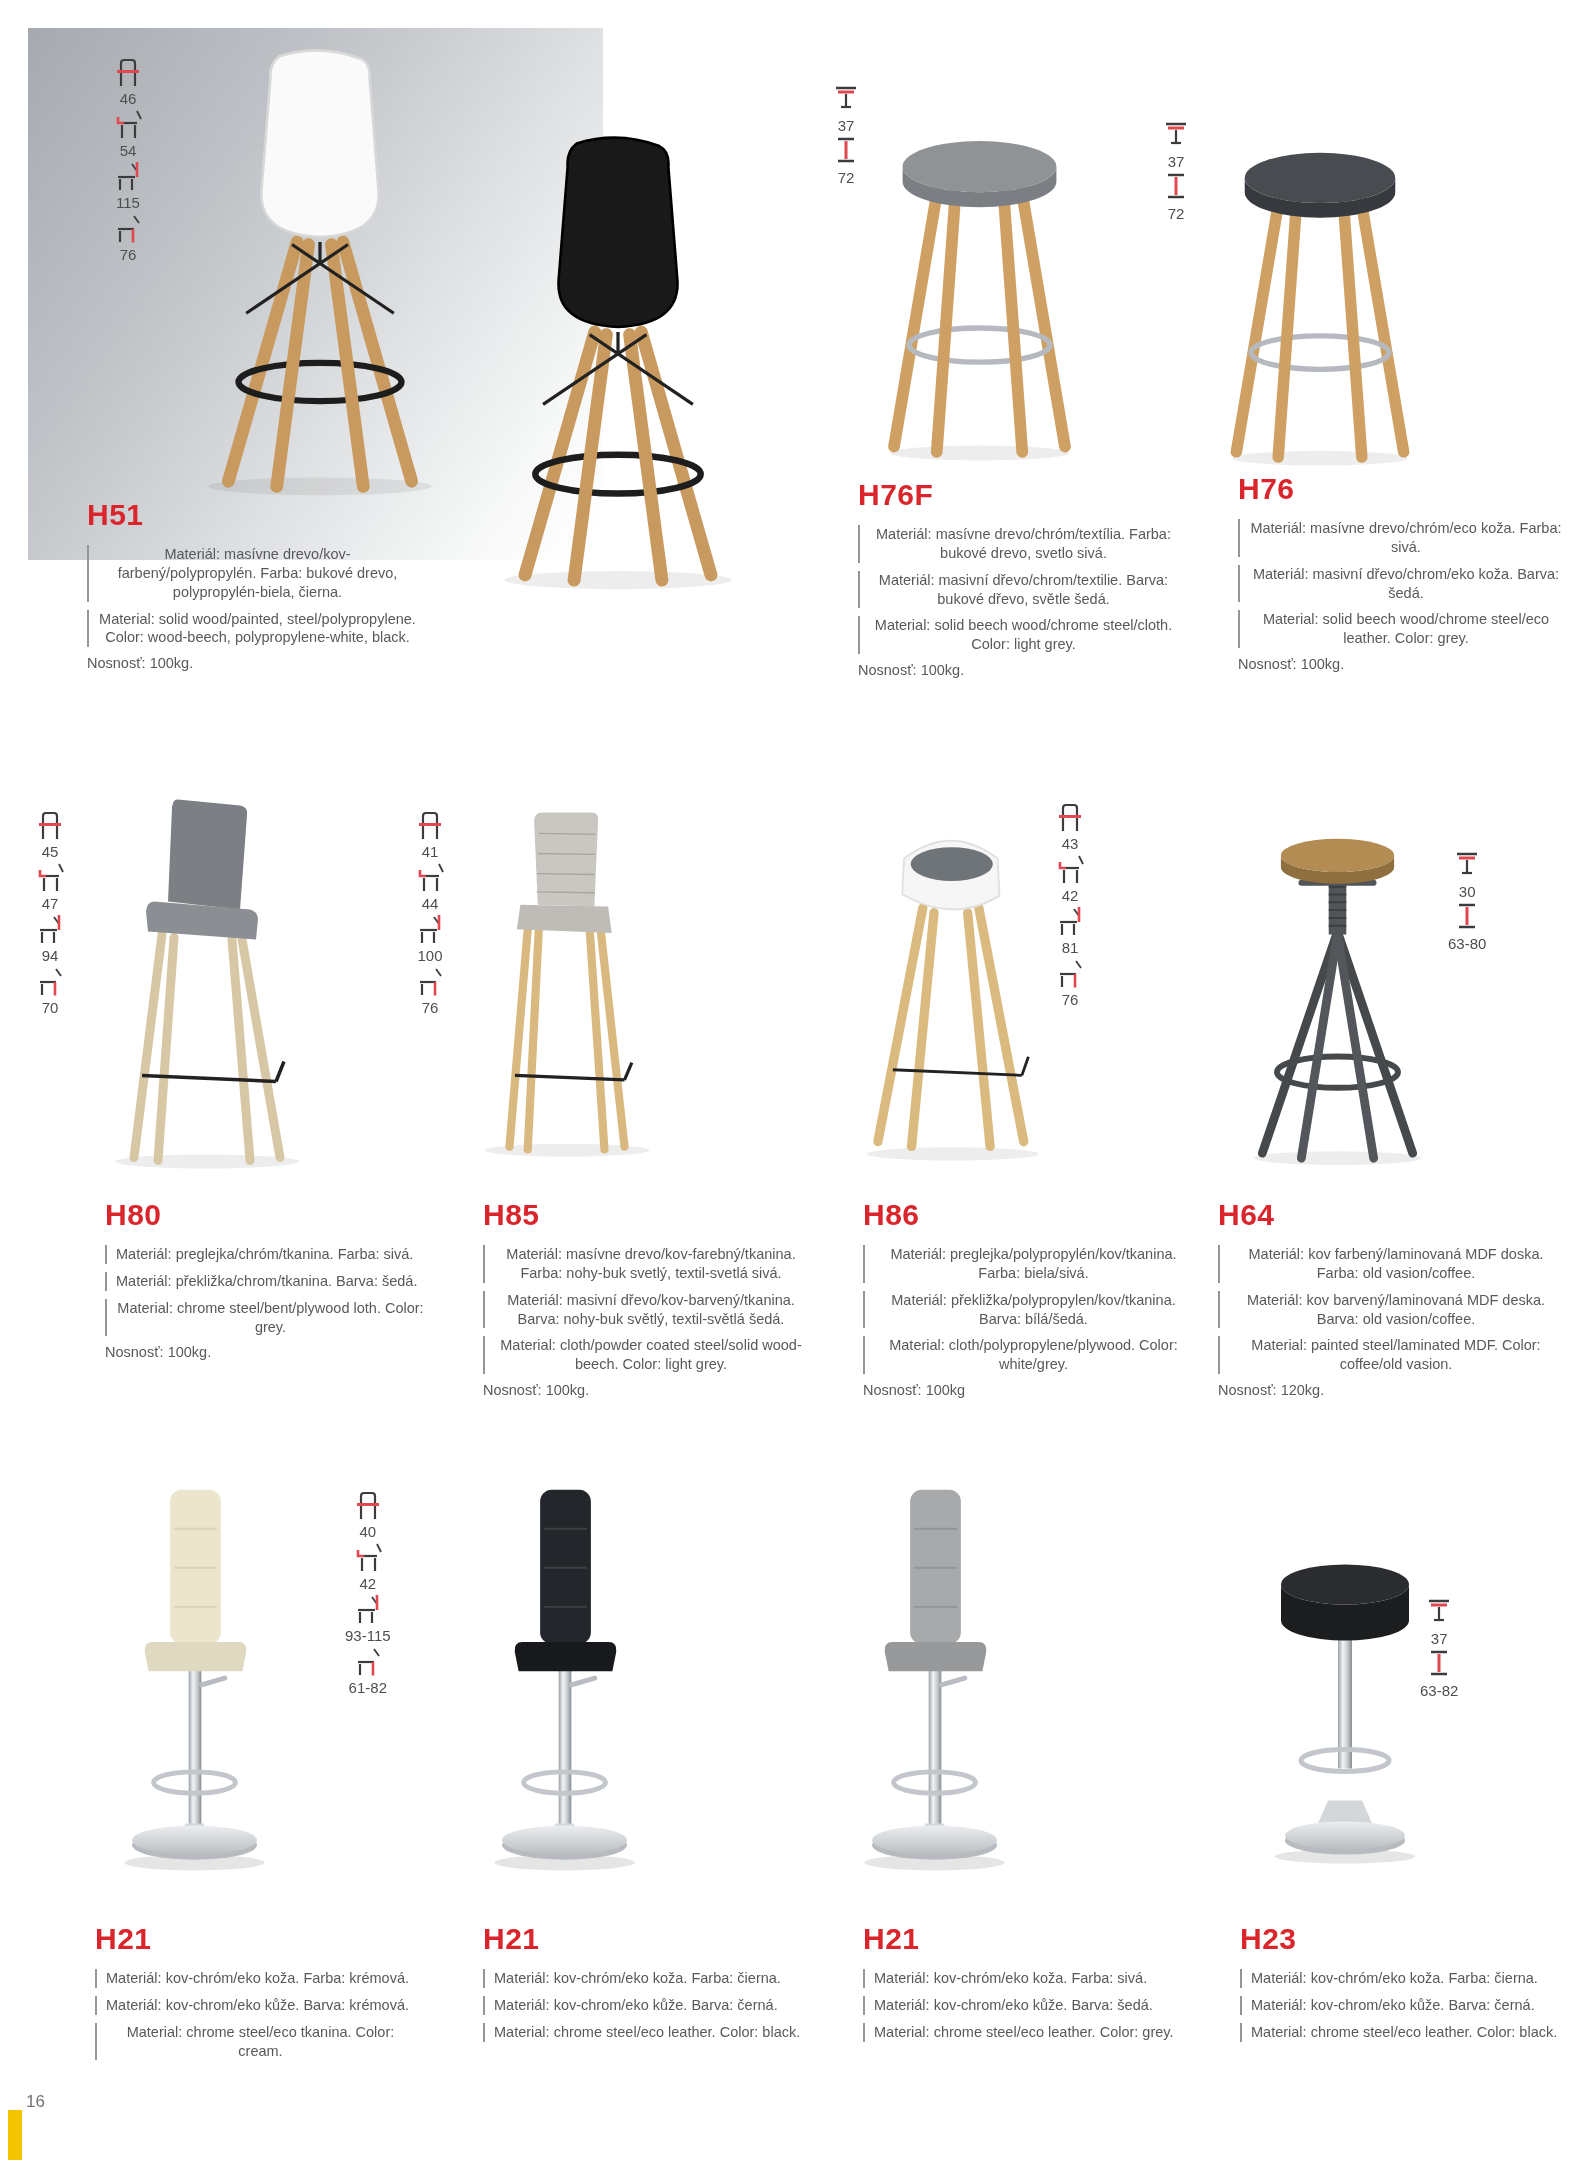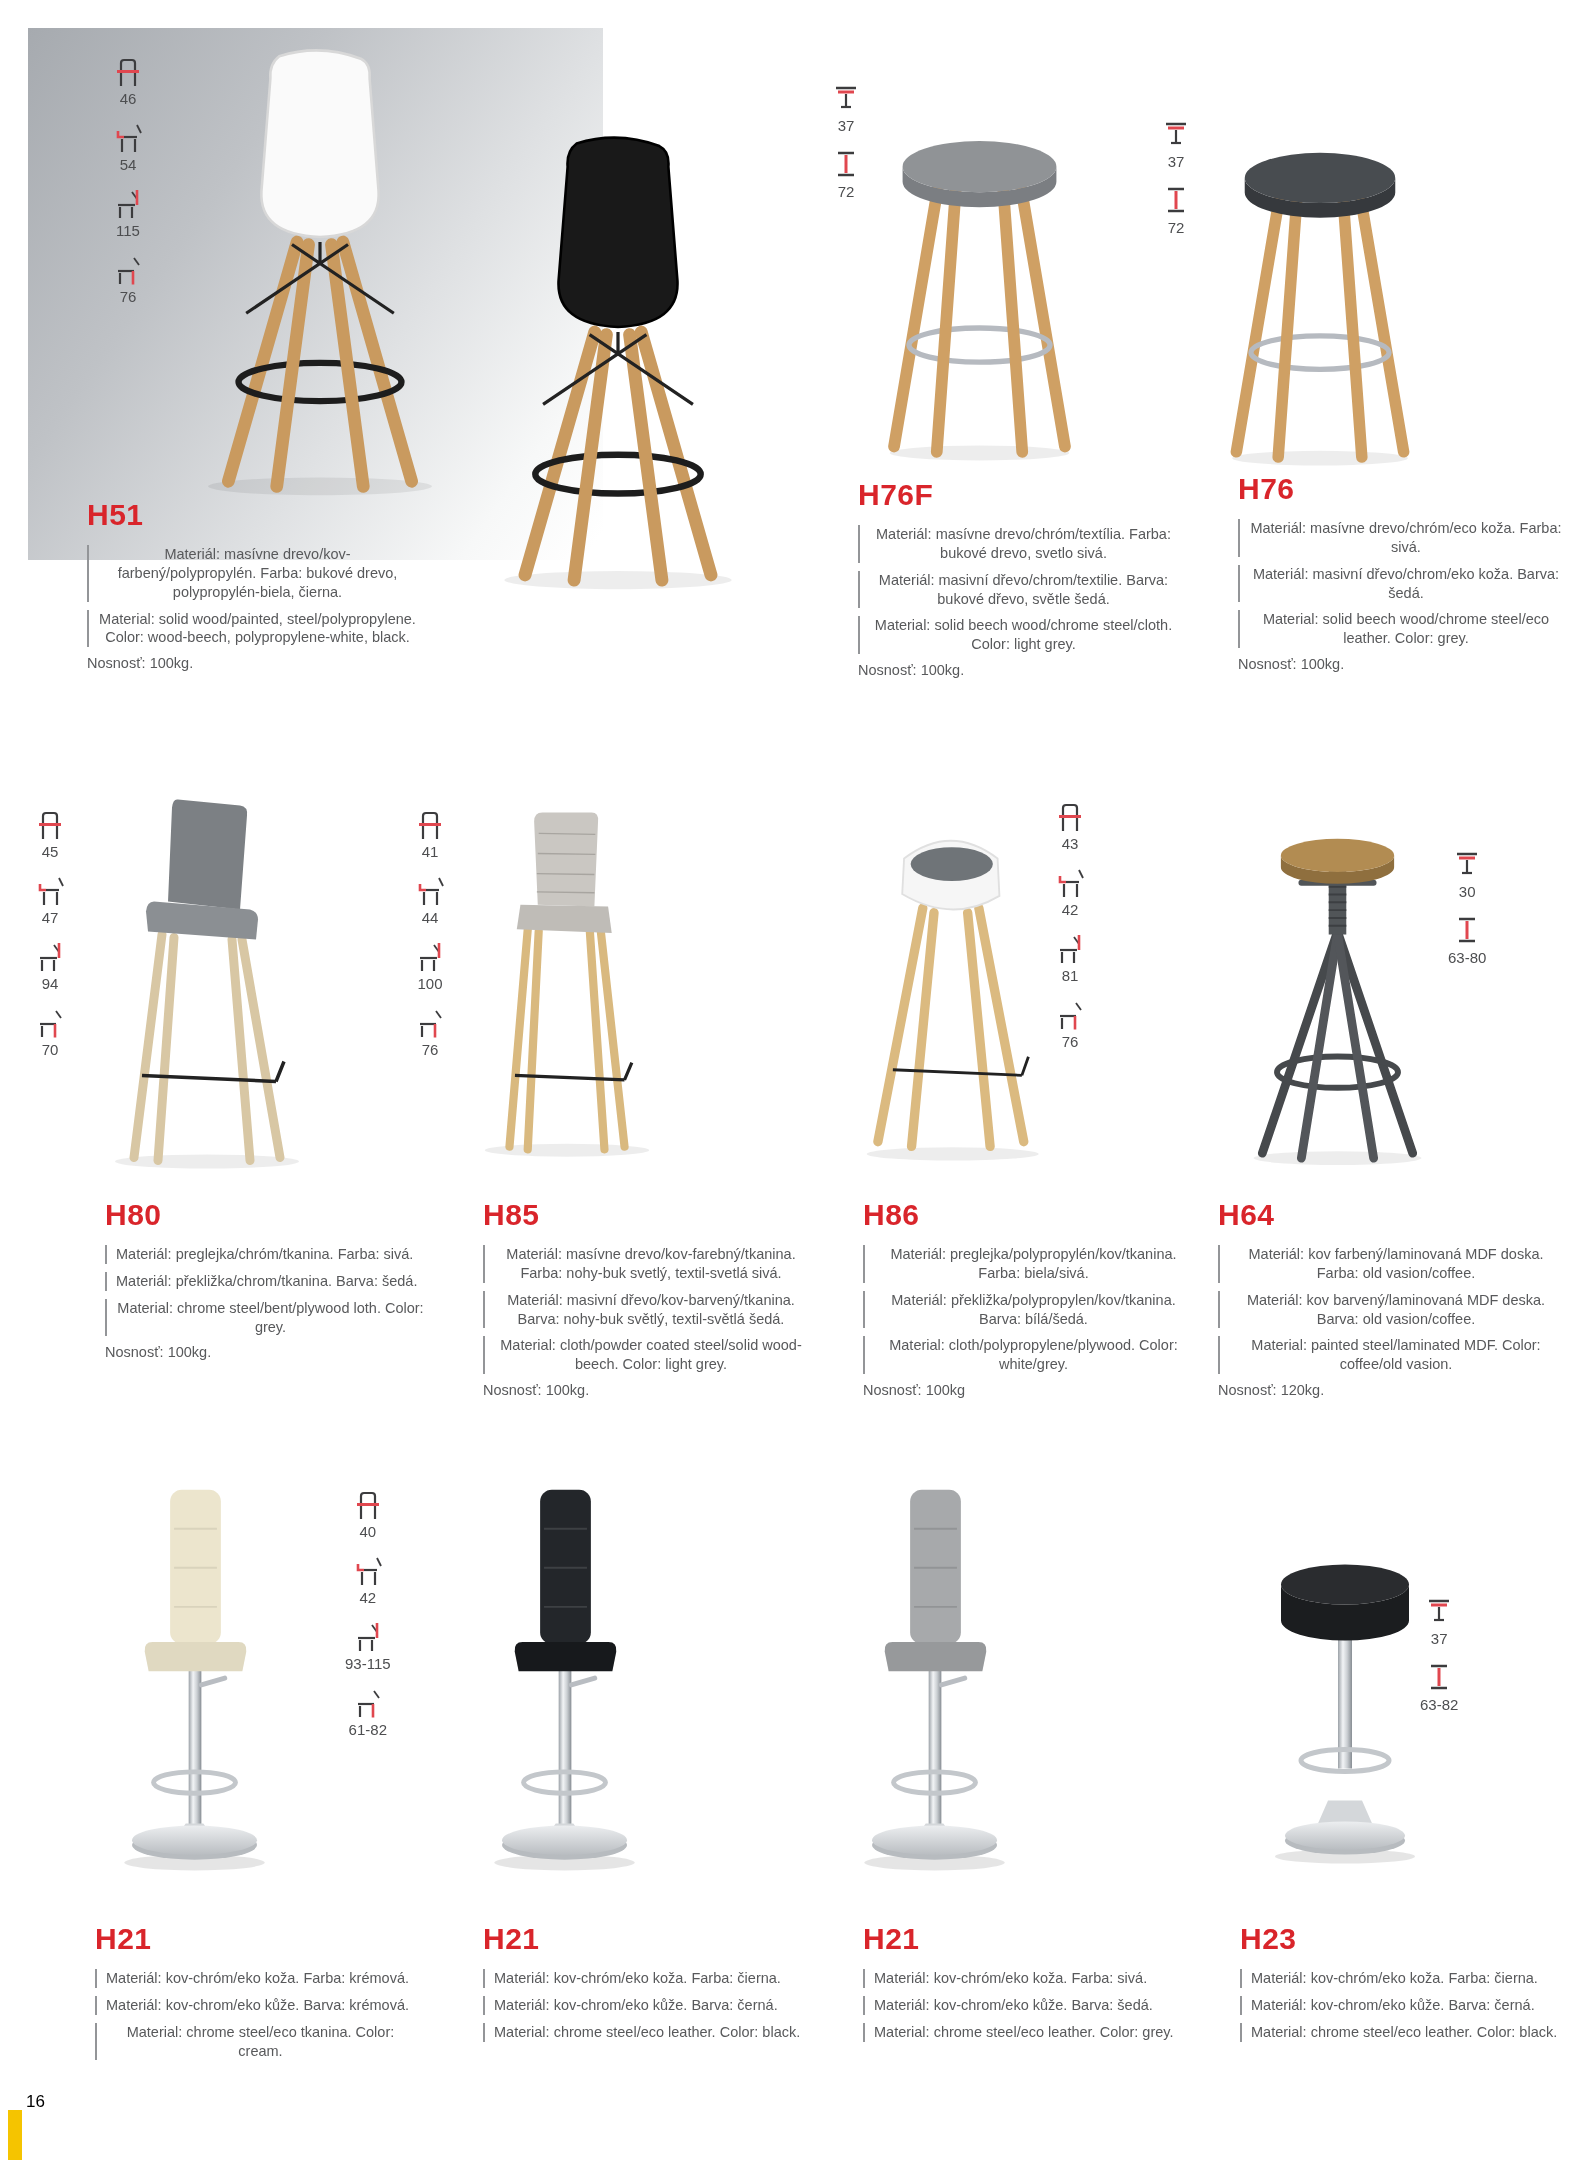--- a/index.html
+++ b/index.html
@@ -1,31 +1,31 @@
 <!DOCTYPE html>
 <html><head>
 <meta charset="utf-8">
 <style>
   html,body{margin:0;padding:0;background:#dcdcdc;}
   .page{position:relative;width:1593px;height:2160px;margin:0 auto;background:#ffffff;
         font-family:"Liberation Sans",sans-serif;overflow:hidden;}
   .backdrop{position:absolute;left:28px;top:28px;width:575px;height:532px;
         background:linear-gradient(125deg,#a6aaaf 0%,#bfc2c6 32%,#dfe1e3 62%,#f7f8f8 85%,rgba(255,255,255,0) 98%);}
   .pimg{position:absolute;}
-  .dims{position:absolute;display:flex;flex-direction:column;gap:14px;align-items:center;}
+  .dims{position:absolute;display:flex;flex-direction:column;align-items:center;}
   .dim-item{display:flex;flex-direction:column;align-items:center;}
   .dim-item svg{width:36px;height:34px;display:block;}
   .dlabel{font-size:15px;color:#4d4e50;margin-top:1px;white-space:nowrap;}
   .ptext{position:absolute;color:#58595b;}
   .pcode{font-size:30px;font-weight:bold;color:#d9252b;margin-bottom:13px;letter-spacing:.5px;}
   .lang-group{display:flex;margin-bottom:8px;}
   .lang-group .bar{width:2px;background:#939598;flex:0 0 2px;margin-right:9px;}
   .lang-group p{margin:0;font-size:14.5px;line-height:1.3;text-align:center;}
   .capacity{font-size:14.5px;margin-top:3px;}
-  .page-num{position:absolute;left:26px;top:2092px;font-size:17px;color:#000000;}
+  .page-num{position:absolute;left:26px;top:2092px;font-size:17px;color:#737373;}
   .corner-bar{position:absolute;left:8px;top:2110px;width:14px;height:50px;background:#f5c400;}
   .defs{position:absolute;width:0;height:0;overflow:hidden;}
 </style>
 </head>
 <body>
 
 <div class="page">
 
   <svg class="defs" xmlns="http://www.w3.org/2000/svg">
     <defs>

